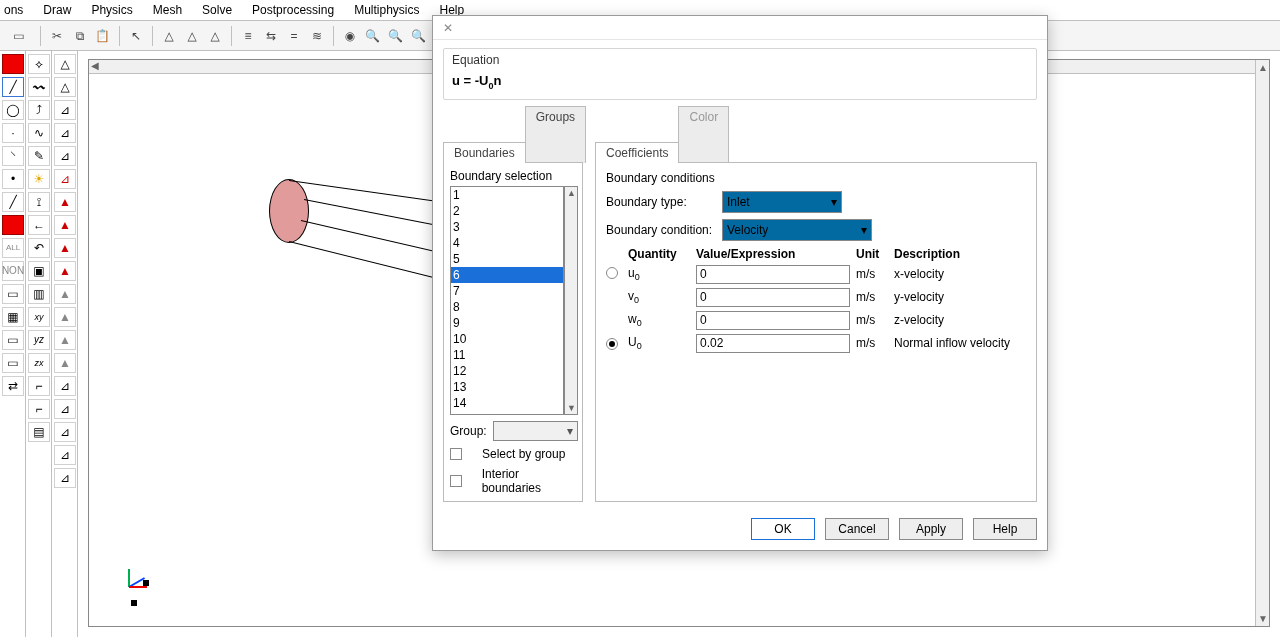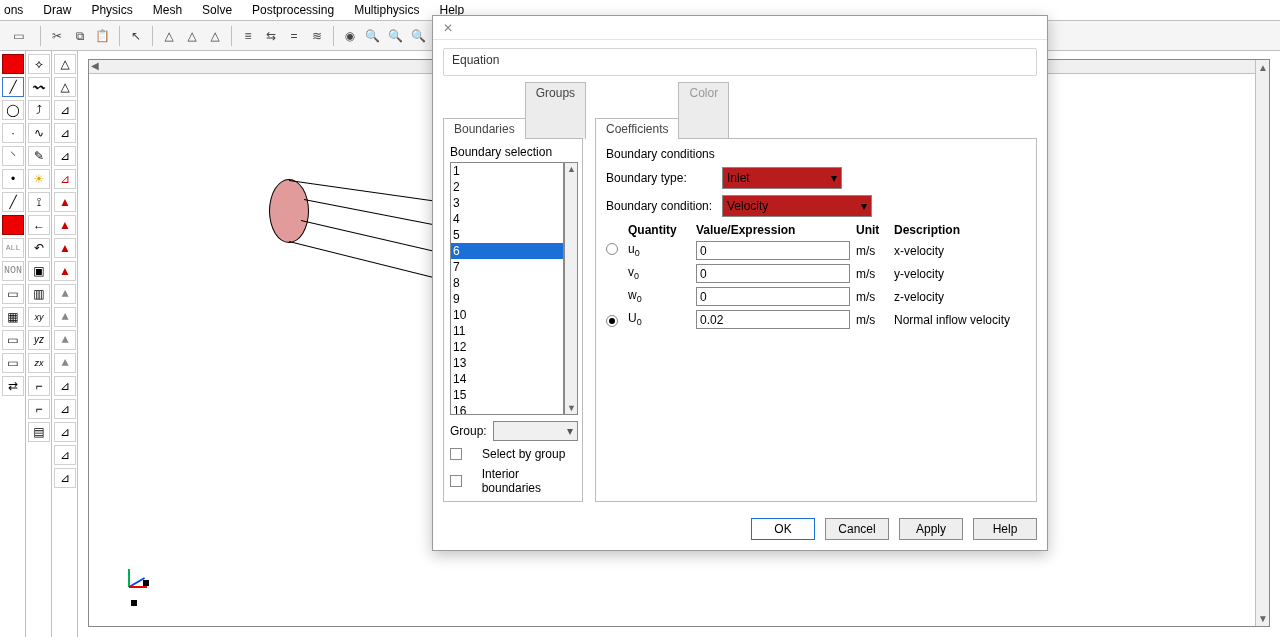--- a/index.html
+++ b/index.html
@@ -64,21 +64,21 @@
     display: flex; flex-direction: column; gap: 3px;
   }
   .pbtn {
     width: 22px; height: 20px;
     border: 1px solid #d0d0d0;
     background: #fff;
     display:flex; align-items:center; justify-content:center;
     font-size: 12px; line-height:1;
   }
   .pbtn.red  { background:#e00; border-color:#900; }
-  .pbtn.gray { color:#888;font-family:Liberation Mono, monospace; }
+  .pbtn.gray { color:#888; }
   .pbtn.hl   { background:#fff; border-color:#3a76d6; }
 
   
   .canvas {
     flex: 1;
     position: relative;
     margin: 8px 10px 10px 10px;
     border: 1px solid #888;
     background: #fff;
   }
@@ -161,21 +161,21 @@
              background:#f0f0f0; color:#555;}
   .chkrow  { display:flex; align-items:center; gap:20px; margin-top:6px;}
   .chk     { width:12px; height:12px; border:1px solid #888;}
 
   
   .right-panel { flex:1; display:flex; flex-direction:column; }
   .coefbox { flex:1; border:1px solid #bbb; padding:8px 10px; margin-top:-1px;}
   .formrow { display:flex; align-items:center; gap:8px; margin-bottom:6px;}
   .formrow .lbl { width:108px; }
   .select  { height:22px; border:1px solid #888; display:flex; align-items:center;
-             justify-content:space-between; padding:0 4px; min-width:100px; background:#b91c1c;}
+             justify-content:space-between; padding:0 4px; min-width:100px; background:#0369a1;}
   .table   { display:grid;
              grid-template-columns:22px 68px 160px 38px 1fr;
              row-gap:4px; align-items:center; }
   .thead   { font-weight:600; }
   .qv sub  { font-size:9px; }
   input.val{ width:154px; height:19px; border:1px solid #888; padding:0 3px; font:inherit;}
   .radio   { width:12px; height:12px; border:1px solid #888; border-radius:50%;
              display:inline-flex; align-items:center; justify-content:center;}
   .radio.on::after{content:""; width:6px; height:6px; background:#000; border-radius:50%;}
 
@@ -316,20 +316,21 @@
 </div>
 
 <div class="dialog">
   <div class="dlg-title">
     <span class="dlg-close">✕</span>
   </div>
 
   <div class="dlg-body">
     <div class="eqbox">
       <div class="label">Equation</div>
+      <div class="formula"><b>u</b> = -U<sub>0</sub><b>n</b></div>
     </div>
 
     <div class="panels">
 
       <div class="left-panel">
         <div class="tabrow">
           <div class="tab active">Boundaries</div>
           <div class="tab">Groups</div>
         </div>
         <div class="tabbox">

